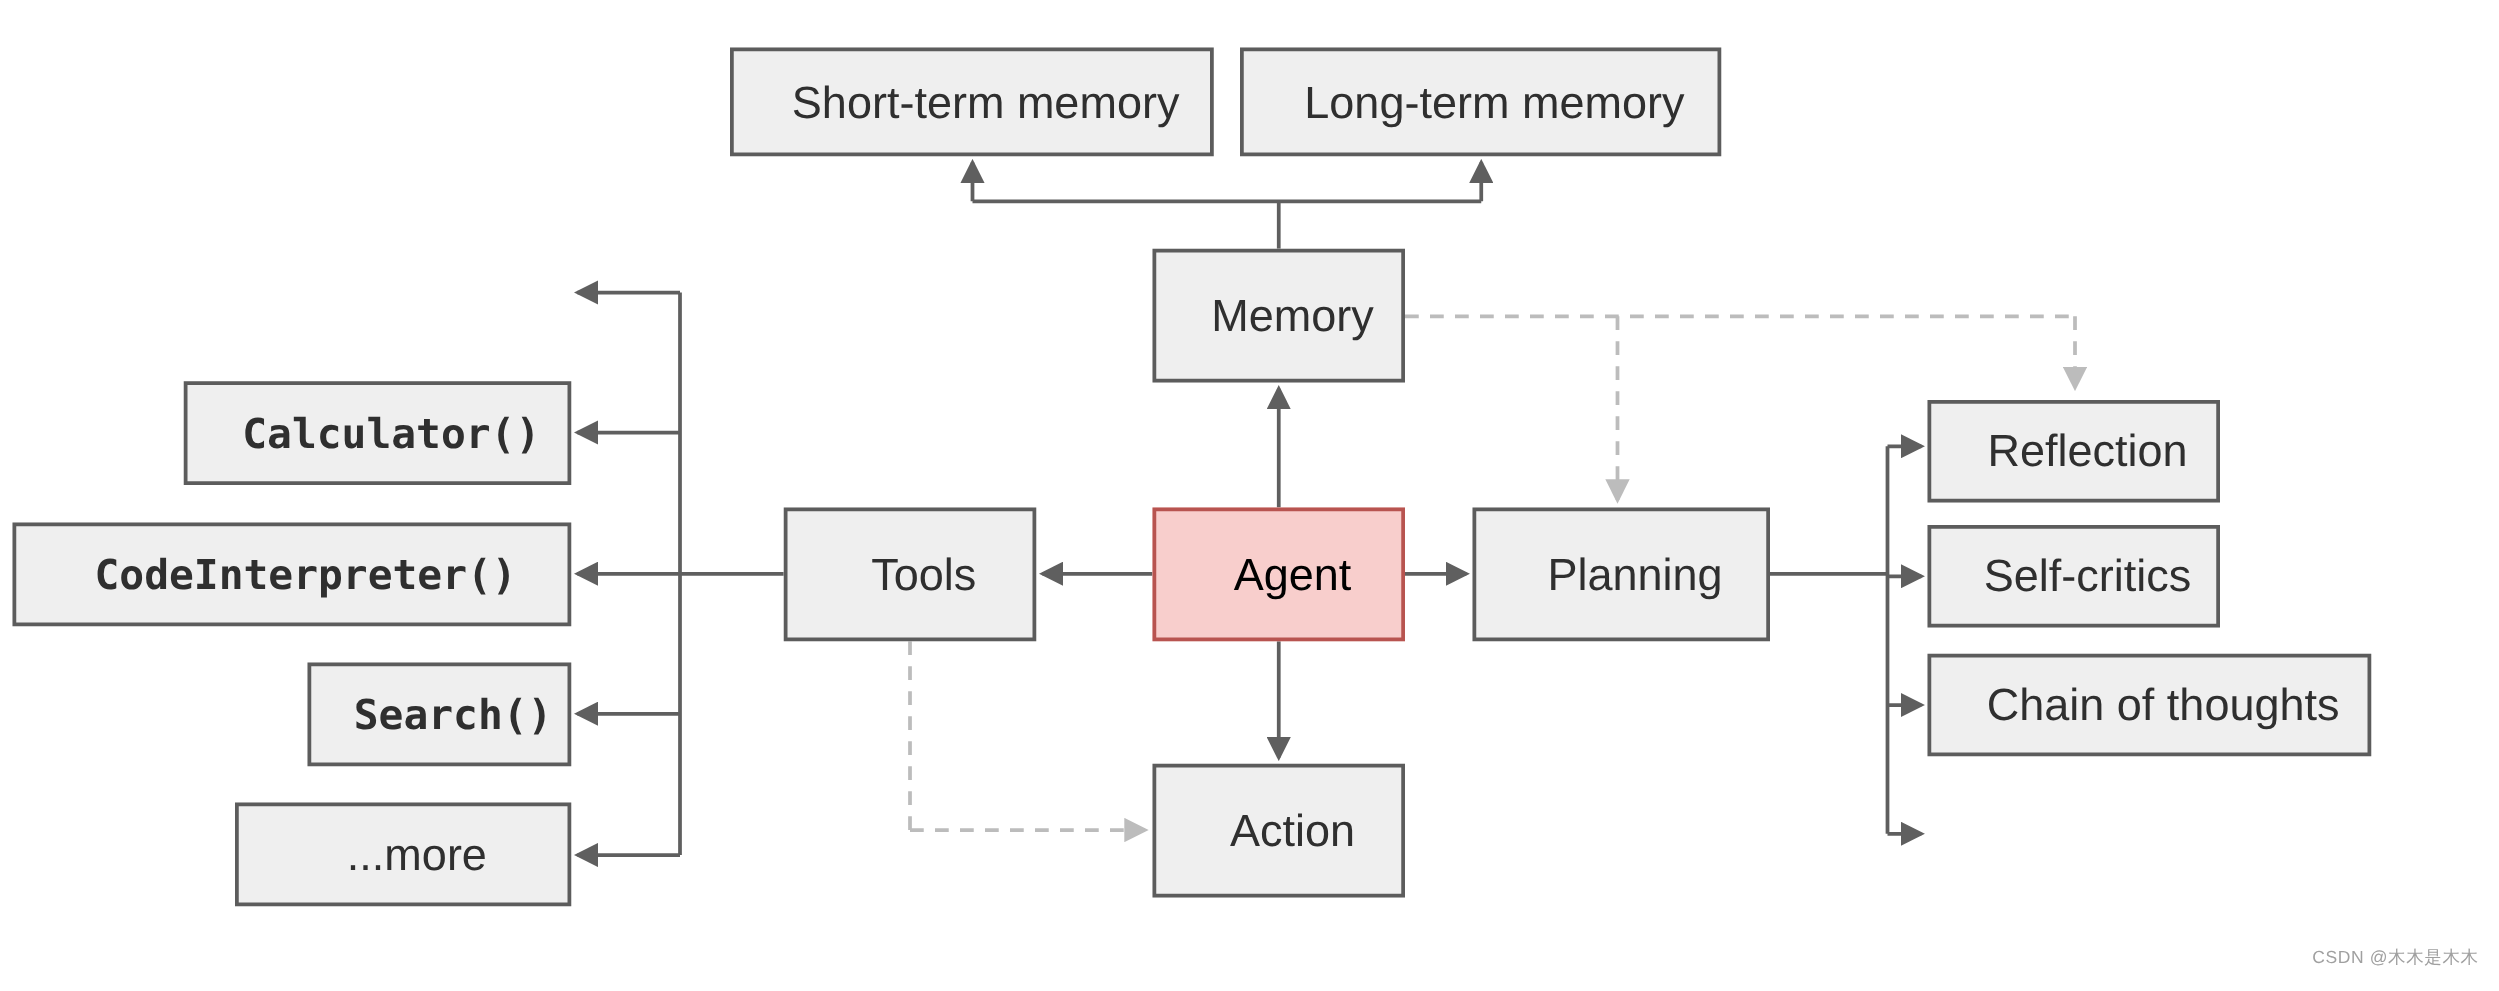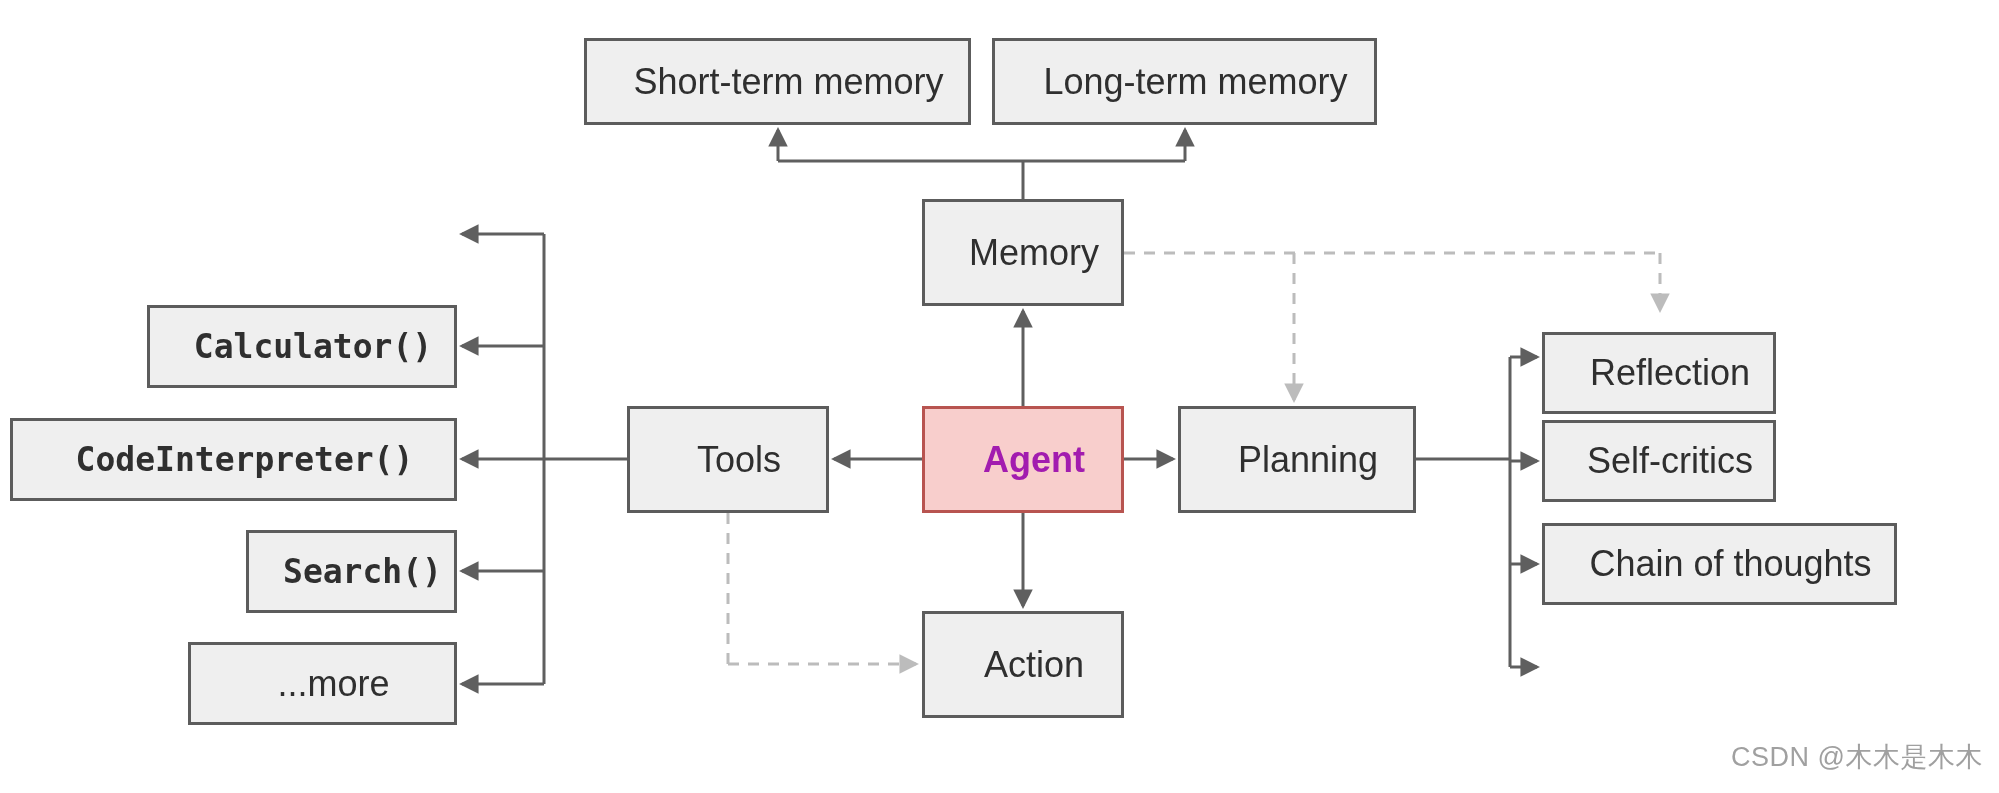--- a/index.html
+++ b/index.html
@@ -44,28 +44,28 @@
     padding-left:22px;
   }
   .node.mono{
     font-family:"DejaVu Sans Mono", monospace;
     font-weight:700;
     font-size:33px;
   }
   .node.agent{
     background:var(--agent-fill,#f8cecc);
     border-color:var(--agent-border,#b85450);
-    font-weight:700;
-    color:#a21caf;
+    font-weight:400;
+    color:#000000;
   }
   .watermark{
     position:absolute;
     right:16px;
     bottom:18px;
-    font-size:27px;
+    font-size:14px;
     color:var(--watermark,#a0a0a0);
     letter-spacing:0.5px;
   }
 </style>
 </head>
 <body>
 
 <div class="canvas">
 
   <svg class="connectors" viewBox="0 0 1999 793" xmlns="http://www.w3.org/2000/svg">
@@ -124,19 +124,19 @@
   <div class="node agent" style="left:922px;top:406px;width:202px;height:107px">Agent</div>
   <div class="node" style="left:627px;top:406px;width:202px;height:107px">Tools</div>
 
   <div class="node" style="left:922px;top:611px;width:202px;height:107px">Action</div>
   <div class="node mono" style="left:147px;top:305px;width:310px;height:83px">Calculator()</div>
   <div class="node mono" style="left:246px;top:530px;width:211px;height:83px">Search()</div>
   <div class="node mono" style="left:10px;top:418px;width:447px;height:83px">CodeInterpreter()</div>
   <div class="node" style="left:188px;top:642px;width:269px;height:83px">...more</div>
 
   <div class="node" style="left:1178px;top:406px;width:238px;height:107px">Planning</div>
-  <div class="node" style="left:1542px;top:332px;width:234px;height:82px">Reflection</div>
+  <div class="node" style="left:1542px;top:320px;width:234px;height:82px">Reflection</div>
   <div class="node" style="left:1542px;top:420px;width:234px;height:82px">Self-critics</div>
   <div class="node" style="left:1542px;top:523px;width:355px;height:82px">Chain of thoughts</div>
 
   <div class="watermark">CSDN @木木是木木</div>
 
 </div>
 
 </body></html>

